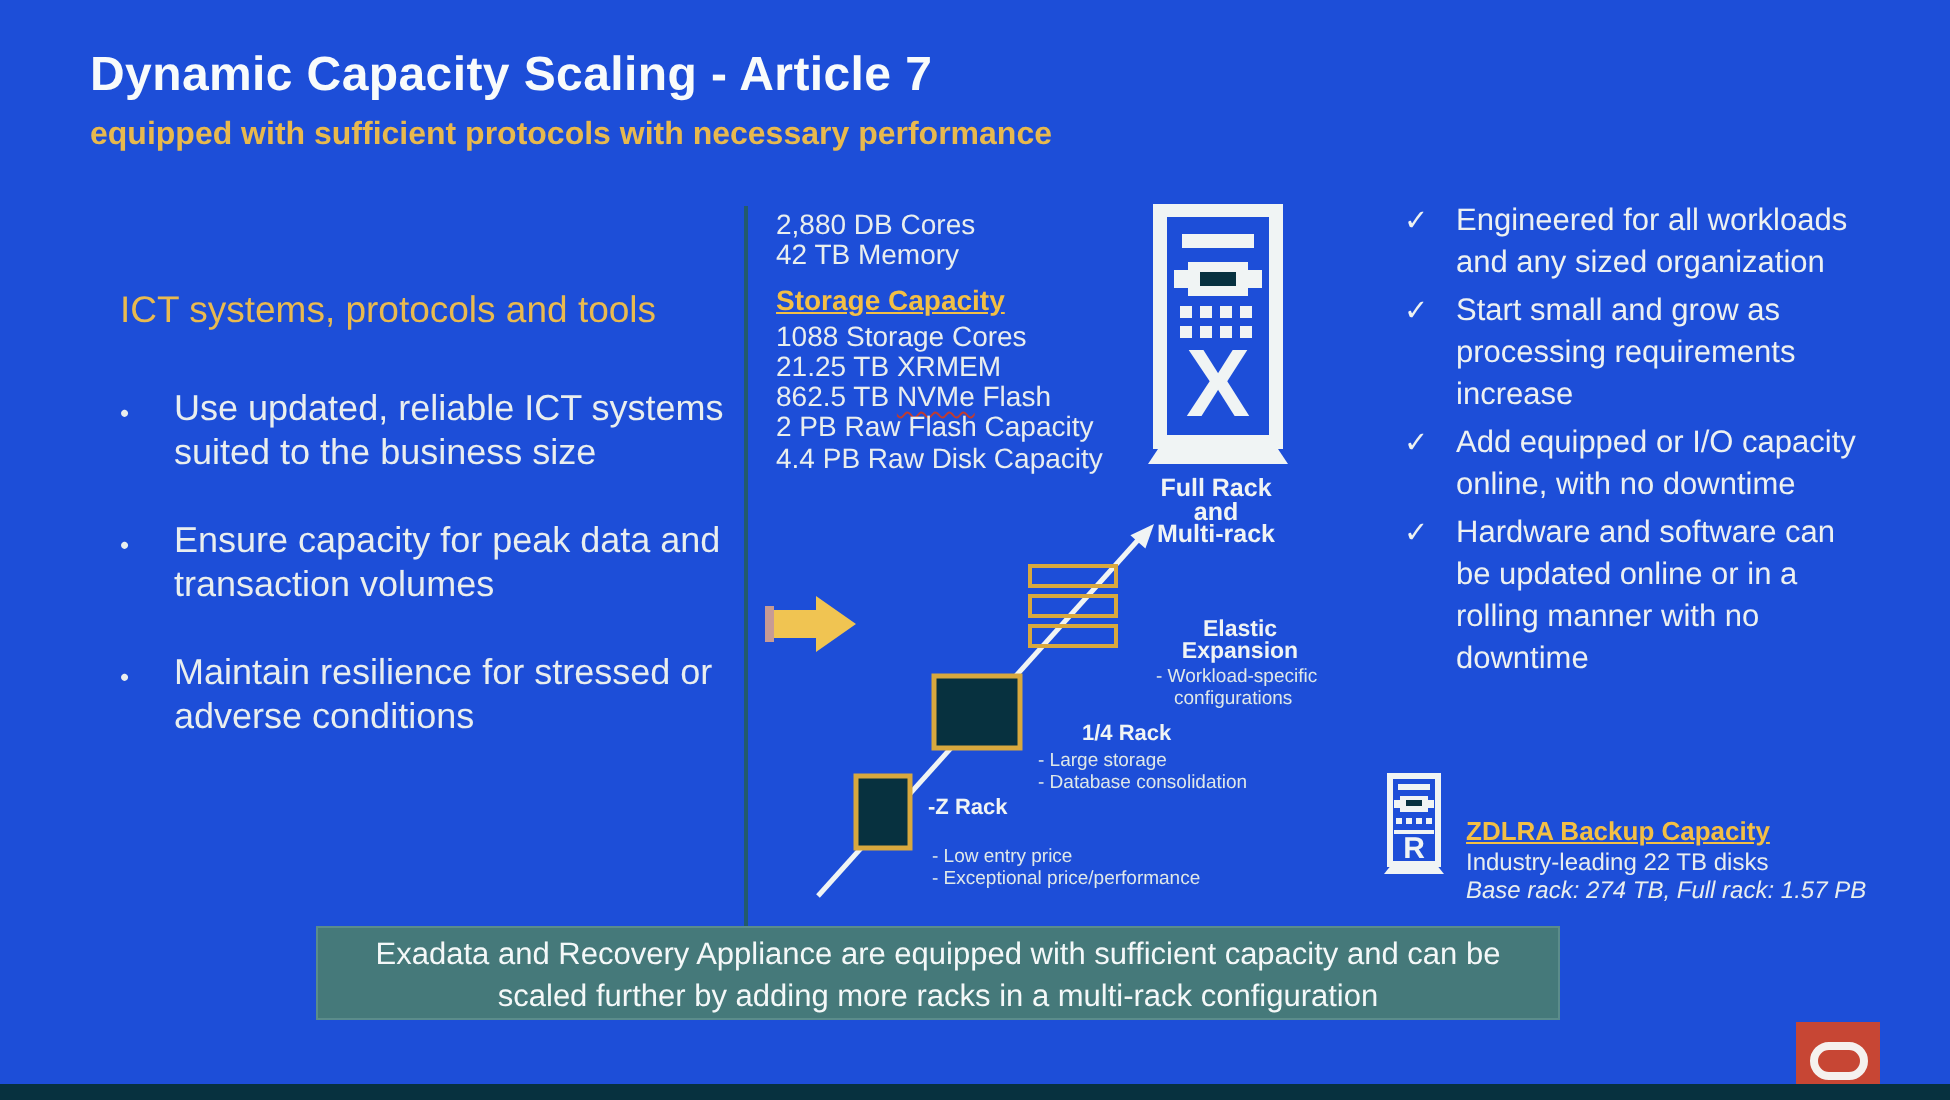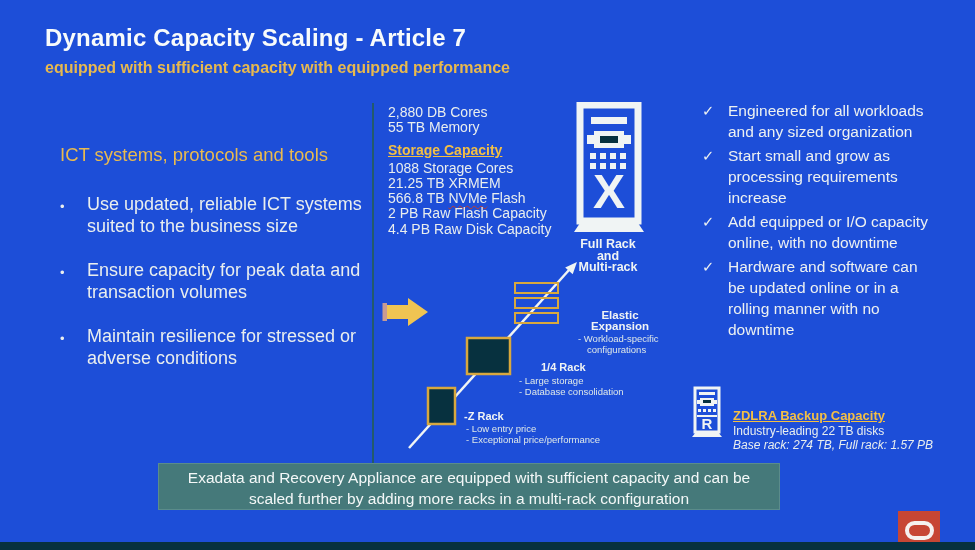--- a/index.html
+++ b/index.html
@@ -27,21 +27,21 @@
   .rackx-lbl{left:560px;top:239px;width:96px;text-align:center;font-weight:700;
              font-size:12.5px;line-height:11.5px;color:#F0F4F4;}
   .diagram{left:380px;top:255px;}
 
   .stage-h{position:absolute;font-weight:700;font-size:11px;color:#F0F4F4;}
   .stage-p{position:absolute;font-size:9.5px;line-height:10.5px;color:#DFE8E8;}
   .elastic-h{left:576px;top:310px;width:64px;text-align:center;line-height:10.5px;font-size:11.5px;margin-left:12px;}
   .elastic-p{left:578px;top:334px;width:92px;padding-left:9px;text-indent:-9px;}
   .quarter-h{left:517px;top:361px;margin-left:24px;}
   .quarter-p{left:519px;top:376px;}
-  .z-h{left:464px;top:410px;}
+  .z-h{left:464px;top:398px;}
   .z-p{left:466px;top:424px;}
 
   .checks{left:702px;top:100px;width:228px;}
   .c-item{display:flex;margin-bottom:3px;color:#EDF1F1;font-size:15.5px;line-height:21px;}
   .c-glyph{flex:0 0 26px;font-size:14.5px;padding-top:1px;}
 
   .rackr{left:692px;top:386px;}
   .zd{left:733px;top:384px;width:215px;color:#E9EEEE;margin-top:24px;}
   .zd-h{font-size:13px;font-weight:700;color:#F3BF45;text-decoration:underline;line-height:15px;margin-bottom:2px;}
   .zd-l{font-size:12px;line-height:13.5px;}
@@ -54,21 +54,21 @@
   .logo{left:898px;top:511px;width:42px;height:39px;background:#C74634;
         display:flex;align-items:center;justify-content:center;}
   .o-mark{width:21px;height:11px;border:4.5px solid #F5F1EF;border-radius:10px;}
 </style>
 </head>
 <body>
 
 <div class="slide">
 
   <div class="abs title">Dynamic Capacity Scaling - Article 7</div>
-  <div class="abs subtitle">equipped with sufficient capacity with equipped performance</div>
+  <div class="abs subtitle">equipped with sufficient protocols with necessary performance</div>
 
   <div class="abs ict">
     <div class="ict-h">ICT systems, protocols and tools</div>
     <div class="b-item">
       <span class="b-dot">•</span>
       <span>Use updated, reliable ICT systems suited to the business size</span>
     </div>
     <div class="b-item">
       <span class="b-dot">•</span>
       <span>Ensure capacity for peak data and transaction volumes</span>
@@ -76,25 +76,25 @@
     <div class="b-item">
       <span class="b-dot">•</span>
       <span>Maintain resilience for stressed or adverse conditions</span>
     </div>
   </div>
 
   <div class="abs divider"></div>
 
   <div class="abs cap">
     <div class="cap-l">2,880 DB Cores</div>
-    <div class="cap-l">55 TB Memory</div>
+    <div class="cap-l">42 TB Memory</div>
     <div class="cap-h storage">Storage Capacity</div>
     <div class="cap-l">1088 Storage Cores</div>
     <div class="cap-l">21.25 TB XRMEM</div>
-    <div class="cap-l"><span>566.8 TB </span><span class="squiggle">NVMe</span><span> Flash</span></div>
+    <div class="cap-l"><span>862.5 TB </span><span class="squiggle">NVMe</span><span> Flash</span></div>
     <div class="cap-l">2 PB Raw Flash Capacity</div>
     <div class="cap-l">4.4 PB Raw Disk Capacity</div>
   </div>
 
   <svg class="abs rackx" width="72" height="132" viewBox="0 0 72 132">
     <rect x="7" y="3" width="58" height="116" fill="none" stroke="#F0F4F4" stroke-width="7"></rect>
     <polygon points="1,130 9,118 63,118 71,130" fill="#F0F4F4"></polygon>
     <rect x="18" y="15" width="36" height="7" fill="#F0F4F4"></rect>
     <g>
       <rect x="21" y="29" width="30" height="17" fill="#F0F4F4"></rect>

